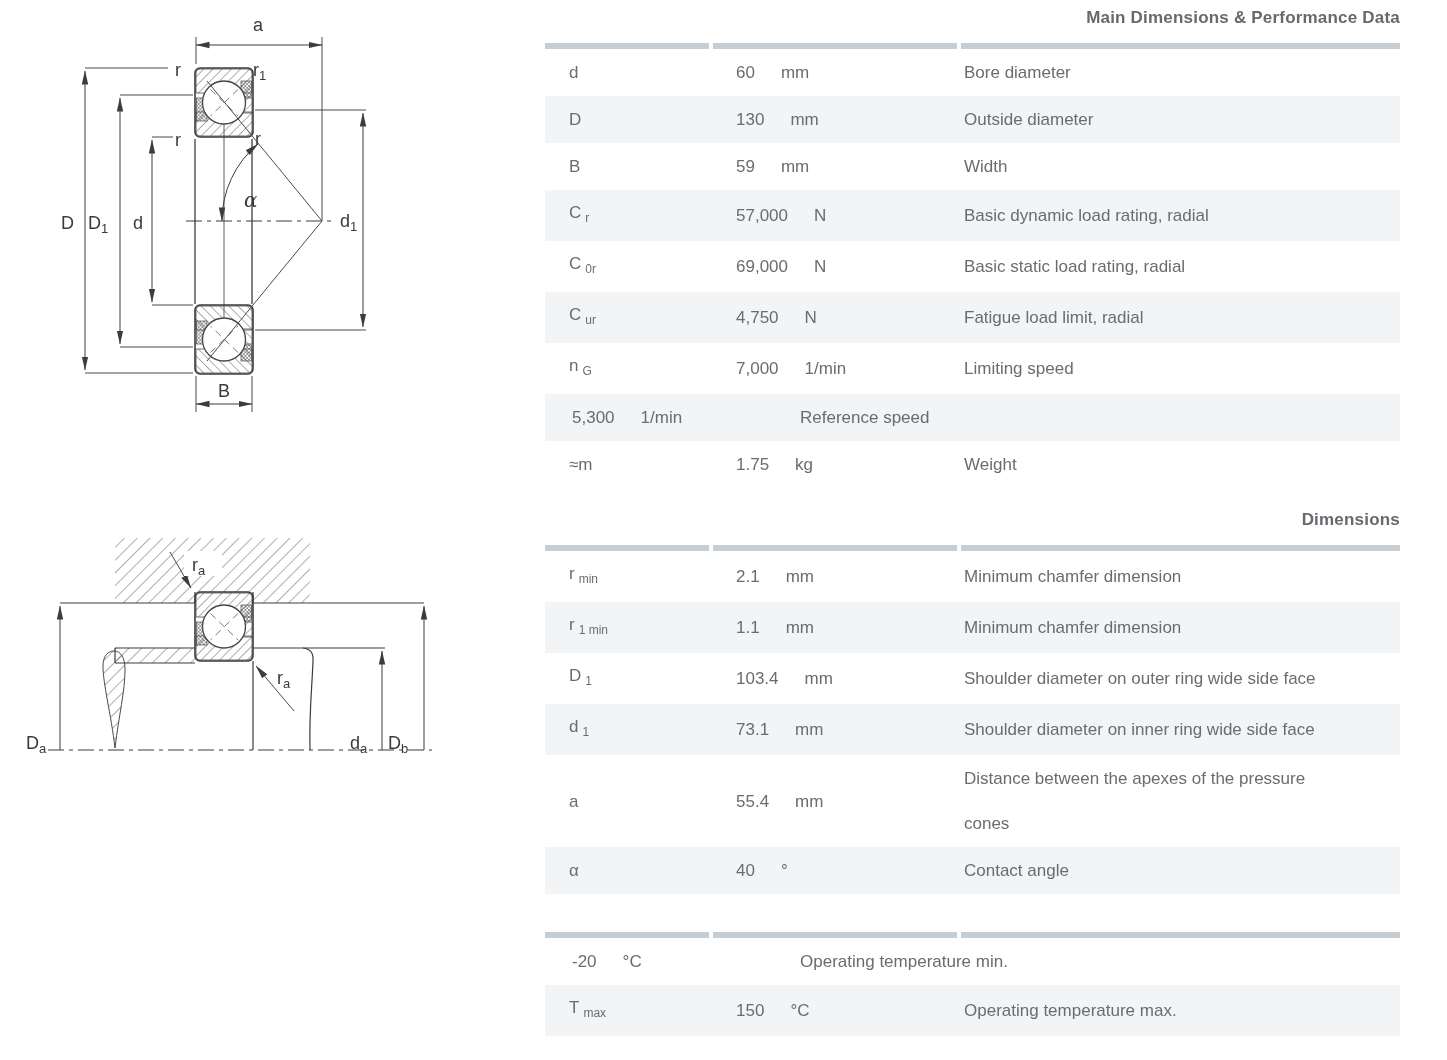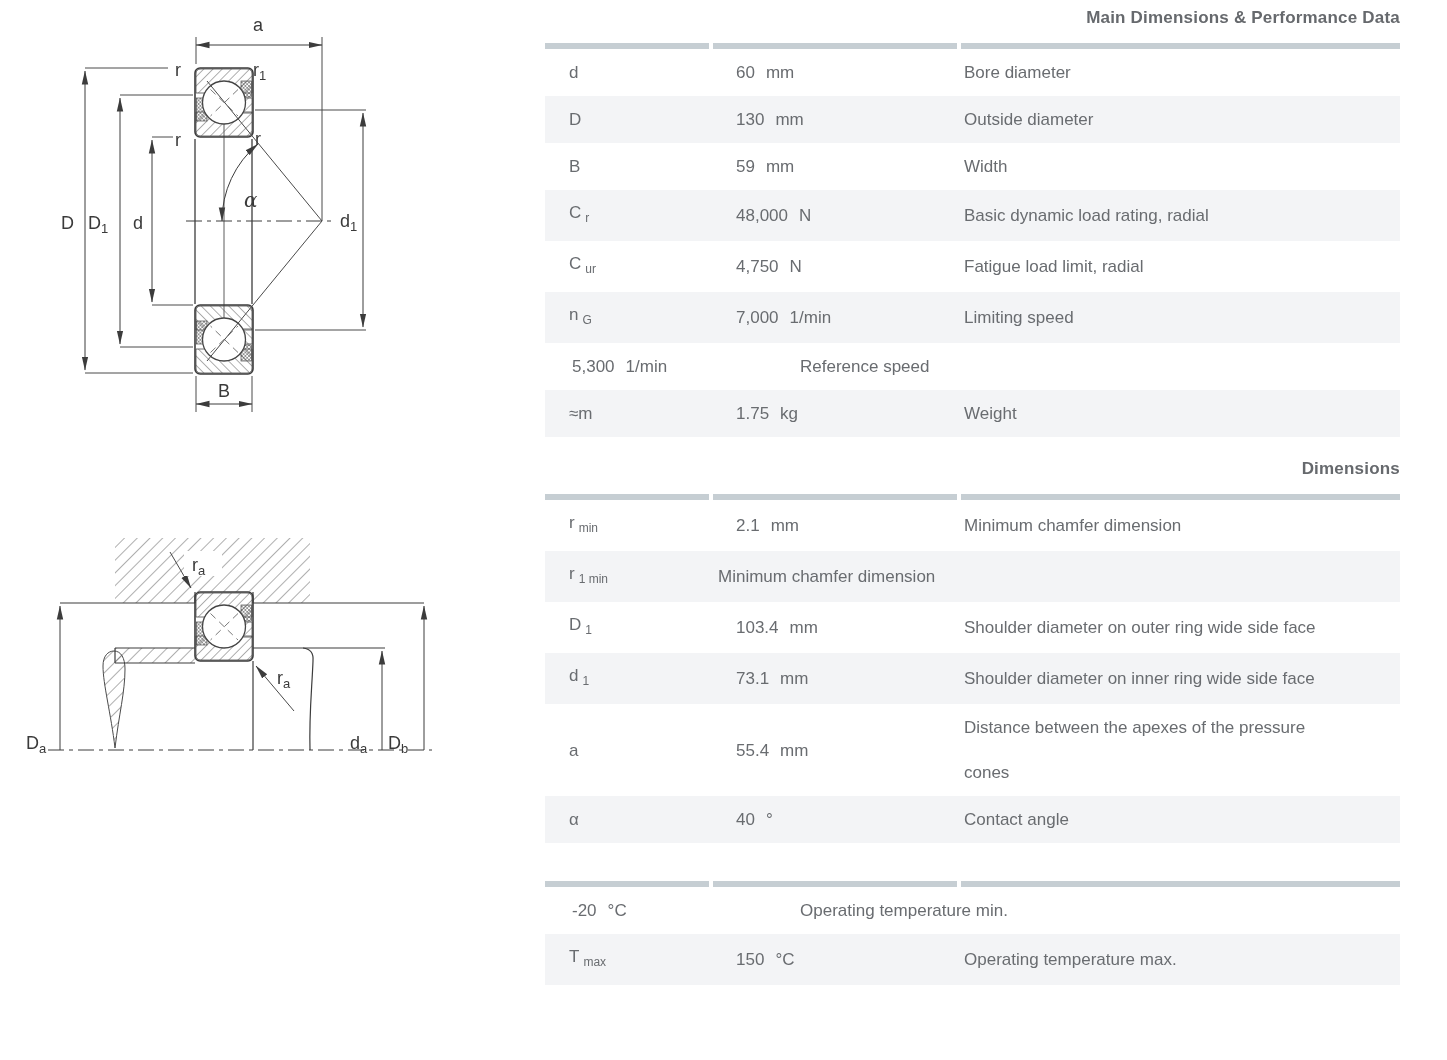--- a/index.html
+++ b/index.html
@@ -20,21 +20,21 @@
   .bar div{background:var(--bar);}
   .bar .b1{width:164px;} .bar .b2{width:244px;} .bar .b3{flex:1;}
 
   .trow{display:flex;min-height:47px;align-items:center;font-size:17px;}
   .trow:nth-child(even){background:var(--stripe);}
   .c1{flex:0 0 164px;padding-left:24px;box-sizing:border-box;line-height:45px;}
   .c2{flex:0 0 246px;padding-left:27px;box-sizing:border-box;line-height:45px;}
   .c3{flex:1;padding:1px 45px 1px 9px;line-height:45px;}
   .sym-sub{font-size:12px;vertical-align:-4px;margin-left:4px;}
   .sym-sub:empty{display:none;}
-  .unit{margin-left:11px;}
+  .unit{margin-left:26px;}
 
   svg text{font-family:"Liberation Sans",sans-serif;font-size:18px;fill:#3a3a3a;}
   svg text.sub tspan.s, svg tspan.s{font-size:13px;}
   svg text.alpha{font-family:"DejaVu Serif",serif;font-style:italic;font-size:20px;}
 </style>
 </head>
 <body>
 
 <div class="page">
 
@@ -182,24 +182,29 @@
   </div>
 
   <div class="trow">
     <div class="c1"><span class="sym-main">B</span></div>
     <div class="c2"><span class="val">59</span><span class="unit">mm</span></div>
     <div class="c3">Width</div>
   </div>
 
   <div class="trow">
     <div class="c1"><span class="sym-main">C</span><span class="sym-sub">r</span></div>
-    <div class="c2"><span class="val">48,000</span><span class="unit">N</span></div>
+    <div class="c2"><span class="val">57,000</span><span class="unit">N</span></div>
     <div class="c3">Basic dynamic load rating, radial</div>
   </div>
 
+  <div class="trow">
+    <div class="c1"><span class="sym-main">C</span><span class="sym-sub">0r</span></div>
+    <div class="c2"><span class="val">69,000</span><span class="unit">N</span></div>
+    <div class="c3">Basic static load rating, radial</div>
+  </div>
 
   <div class="trow">
     <div class="c1"><span class="sym-main">C</span><span class="sym-sub">ur</span></div>
     <div class="c2"><span class="val">4,750</span><span class="unit">N</span></div>
     <div class="c3">Fatigue load limit, radial</div>
   </div>
 
   <div class="trow">
     <div class="c1"><span class="sym-main">n</span><span class="sym-sub">G</span></div>
     <div class="c2"><span class="val">7,000</span><span class="unit">1/min</span></div>
@@ -228,20 +233,21 @@
         </div>
       <div class="rows">
   <div class="trow">
     <div class="c1"><span class="sym-main">r</span><span class="sym-sub">min</span></div>
     <div class="c2"><span class="val">2.1</span><span class="unit">mm</span></div>
     <div class="c3">Minimum chamfer dimension</div>
   </div>
 
   <div class="trow">
     <div class="c1"><span class="sym-main">r</span><span class="sym-sub">1 min</span></div>
+    <div class="c2"><span class="val">1.1</span><span class="unit">mm</span></div>
     <div class="c3">Minimum chamfer dimension</div>
   </div>
 
   <div class="trow">
     <div class="c1"><span class="sym-main">D</span><span class="sym-sub">1</span></div>
     <div class="c2"><span class="val">103.4</span><span class="unit">mm</span></div>
     <div class="c3">Shoulder diameter on outer ring wide side face</div>
   </div>
 
   <div class="trow">

